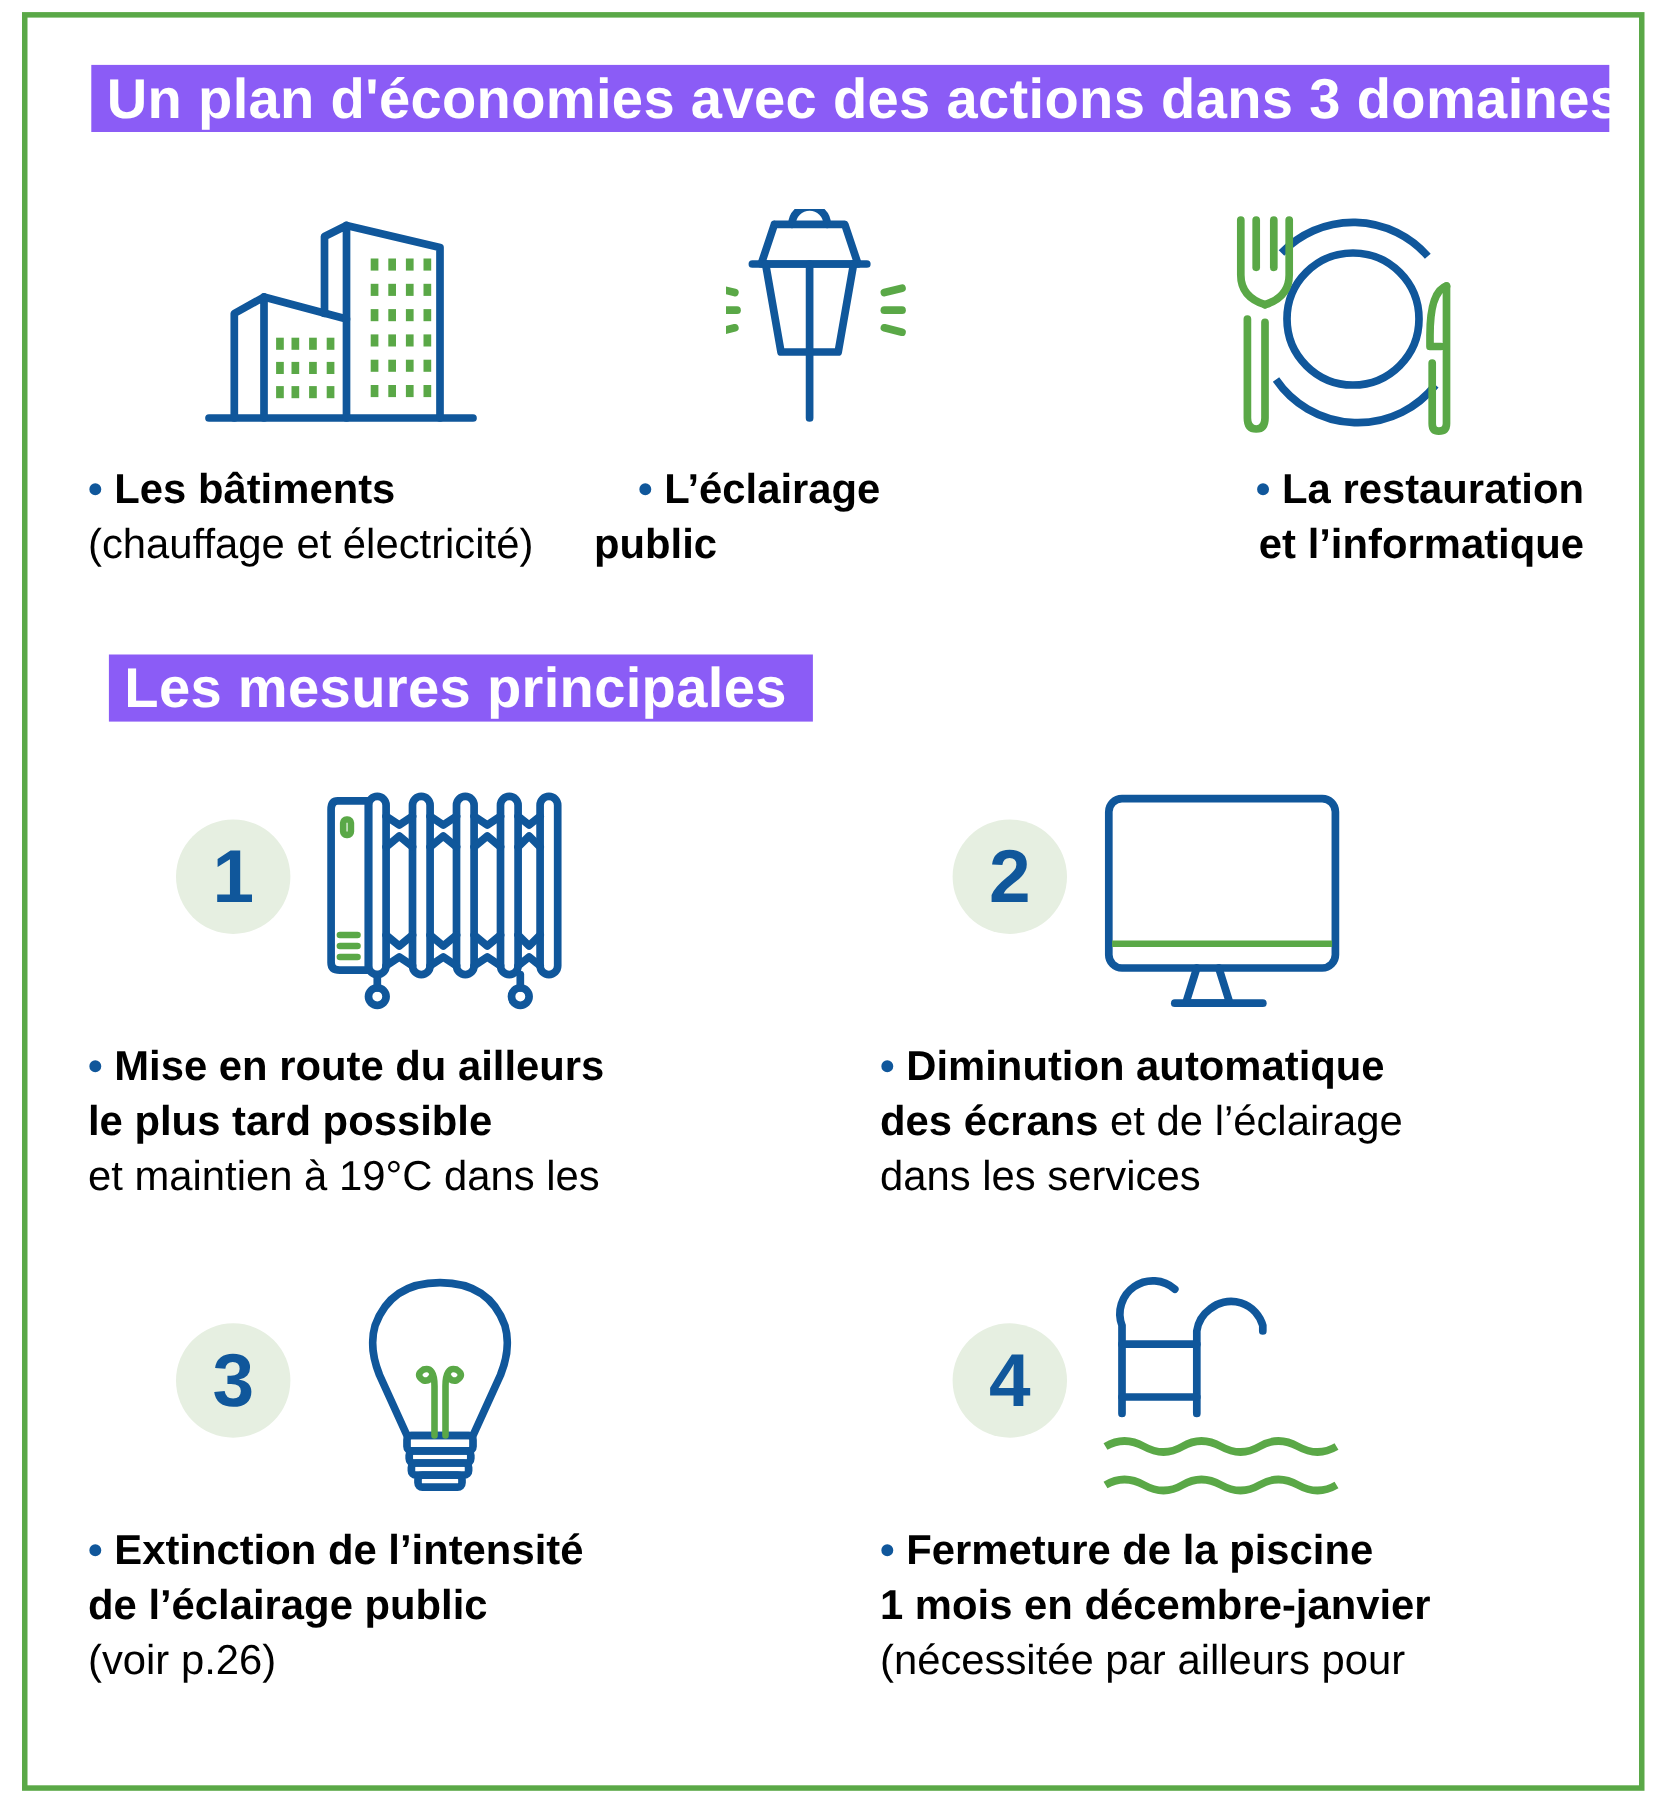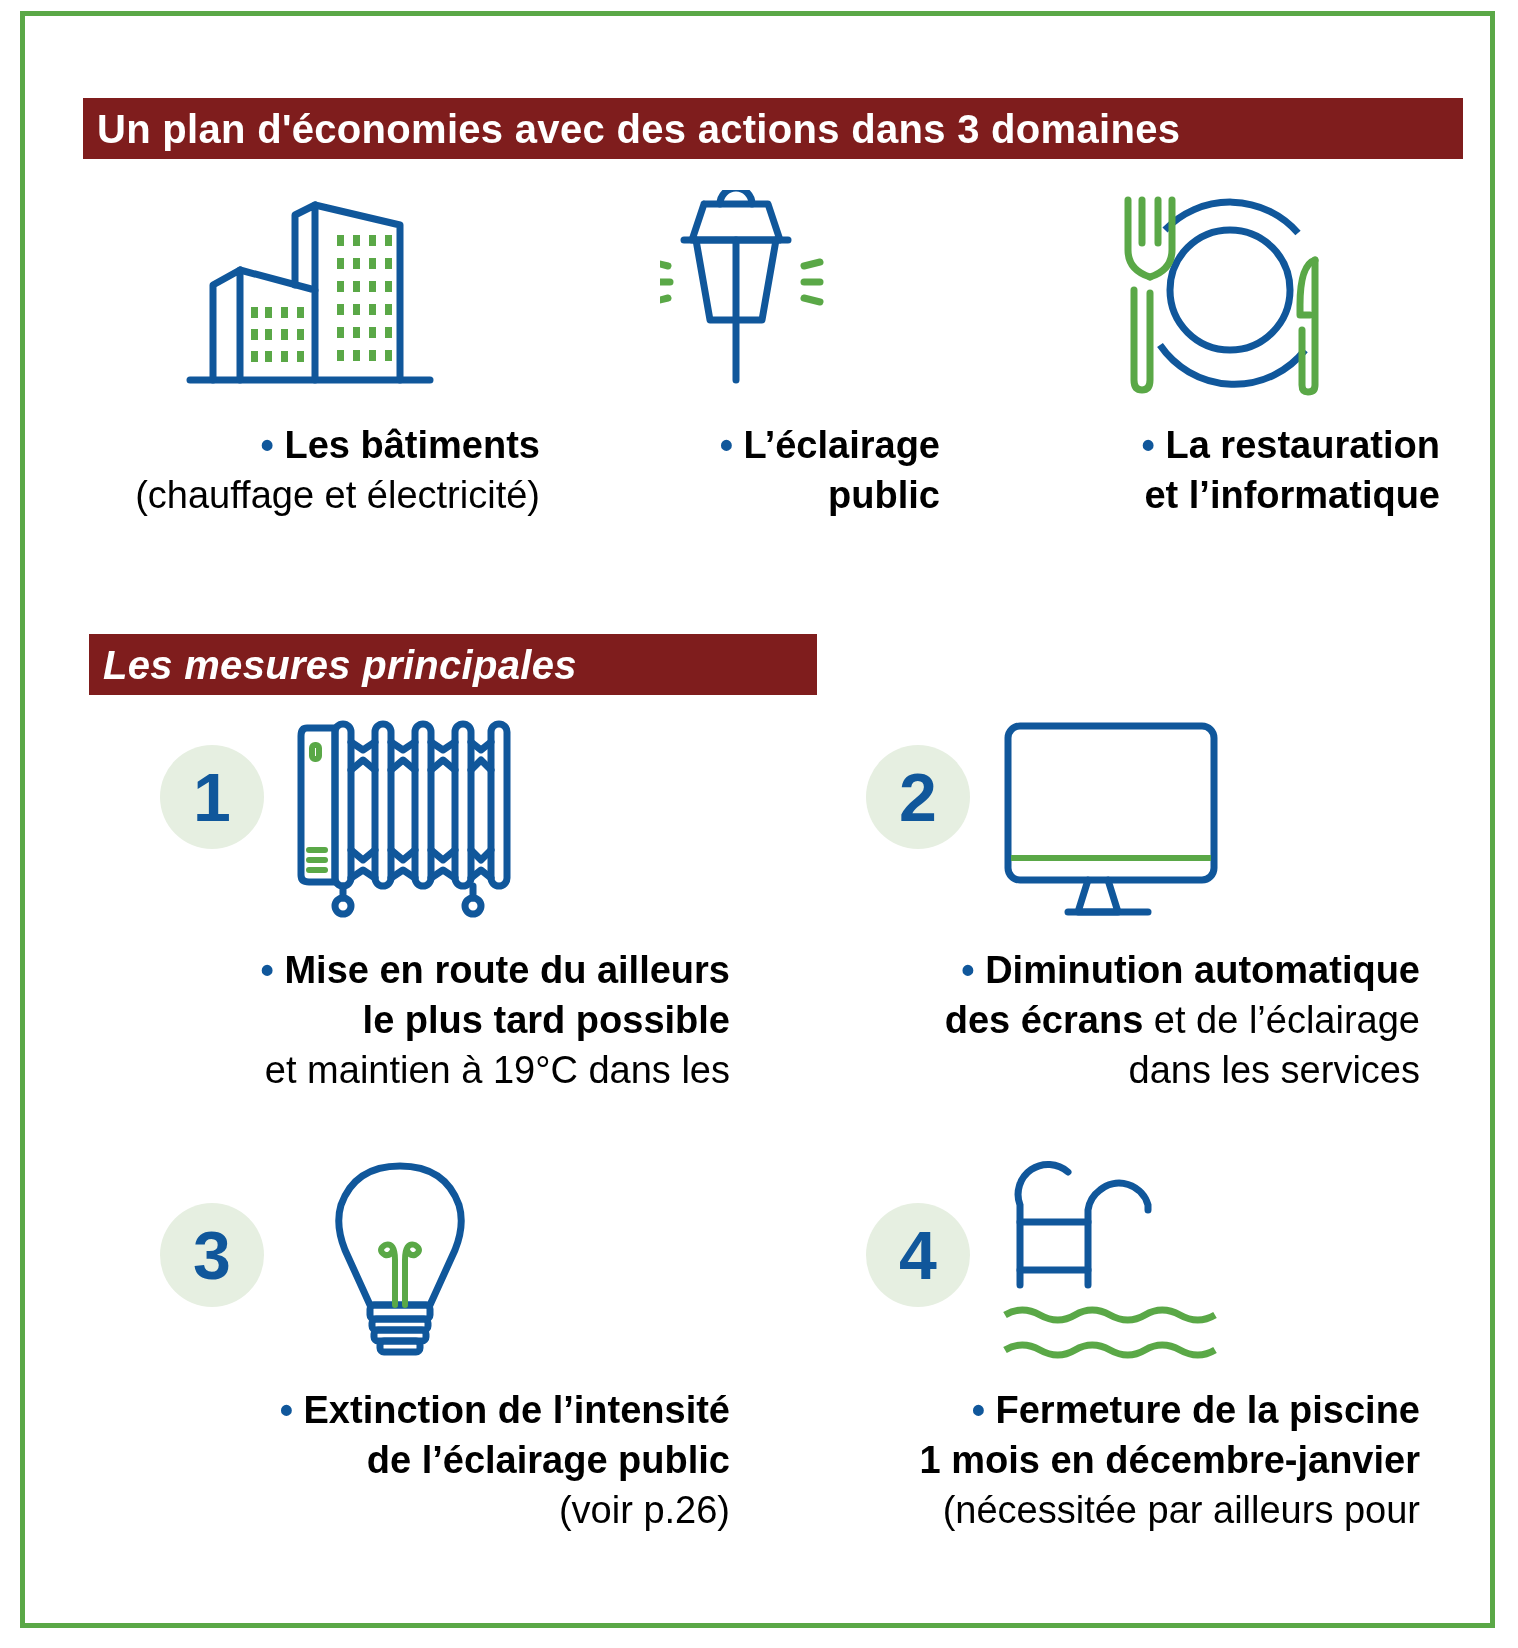--- a/index.html
+++ b/index.html
@@ -1,26 +1,26 @@
 <!DOCTYPE html>
 <html><head>
 <meta charset="utf-8">
 <style>
   html, body { margin: 0; padding: 0; background: #ffffff; }
   body { width: 1518px; height: 1648px; position: relative; overflow: hidden;
          font-family: "Liberation Sans", "DejaVu Sans", sans-serif; color: #000; }
   .frame { position: absolute; left: 20px; top: 11px; width: 1475px; height: 1617px;
            border: 5px solid #5aa847; box-sizing: border-box; }
-  .banner { position: absolute; background: #7f1d1d; color: #fff; font-weight: bold;
-            font-size: 40px; line-height: 1; padding: 0 14px; box-sizing: border-box;
-            display: flex; align-items: center; white-space: nowrap; letter-spacing: 0.3px; margin-top: 39px; }
+  .banner { position: absolute; background: #8b5cf6; color: #fff; font-weight: bold;
+            font-size: 51px; line-height: 1; padding: 0 14px; box-sizing: border-box;
+            display: flex; align-items: center; white-space: nowrap; letter-spacing: 0.3px; }
   .banner-1 { left: 83px; top: 59px; width: 1380px; height: 61px; }
-  .banner-2 { left: 89px; top: 595px; width: 728px; height: 61px; font-style: italic; }
+  .banner-2 { left: 99px; top: 595px; width: 640px; height: 61px; }
   .icon { position: absolute; }
-  .label { position: absolute; text-align: right; font-size: 38px; line-height: 50px; }
+  .label { position: absolute; text-align: left; font-size: 38px; line-height: 50px; }
   .label b { font-weight: bold; }
   .bullet { color: #10579b; font-weight: bold; }
   .num { position: absolute; width: 104px; height: 104px; border-radius: 50%;
          background: #e6efe1; color: #10579b; font-weight: bold; font-size: 68px;
          display: flex; align-items: center; justify-content: center; }
 </style>
 </head>
 <body>
 
 <div class="frame"></div>

